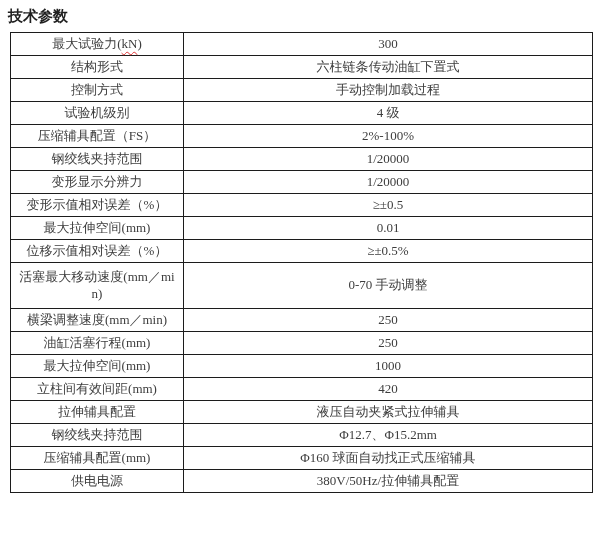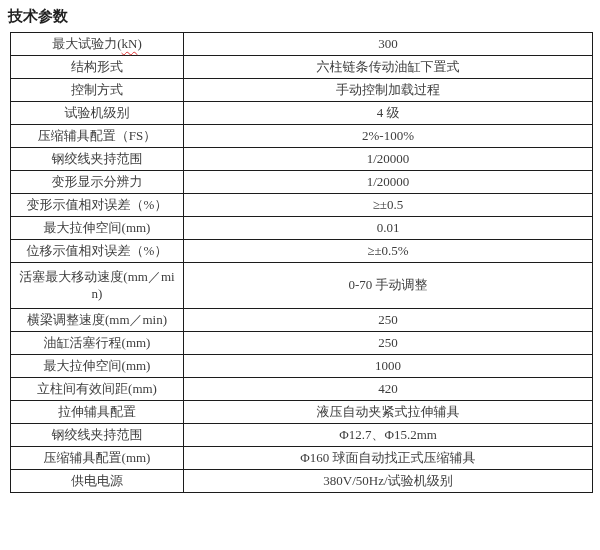--- a/index.html
+++ b/index.html
@@ -125,16 +125,16 @@
       <tr>
         <td>钢绞线夹持范围</td>
         <td>Φ12.7、Φ15.2mm</td>
       </tr>
       <tr>
         <td>压缩辅具配置(mm)</td>
         <td>Φ160 球面自动找正式压缩辅具</td>
       </tr>
       <tr>
         <td>供电电源</td>
-        <td>380V/50Hz/试验机级别</td>
+        <td>380V/50Hz/拉伸辅具配置</td>
       </tr>
     </tbody>
 </table>
 
 </body></html>

